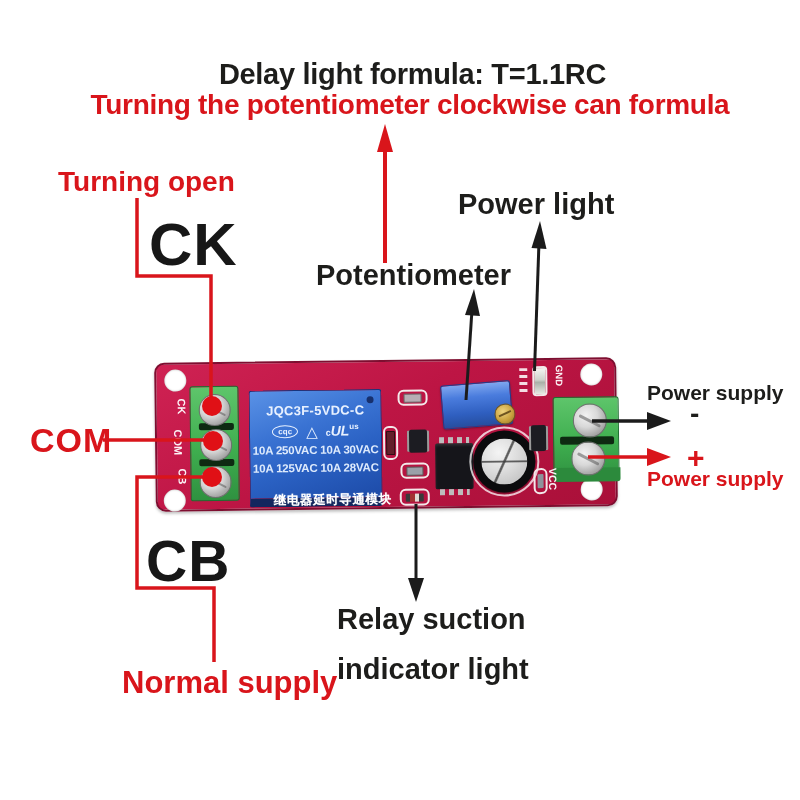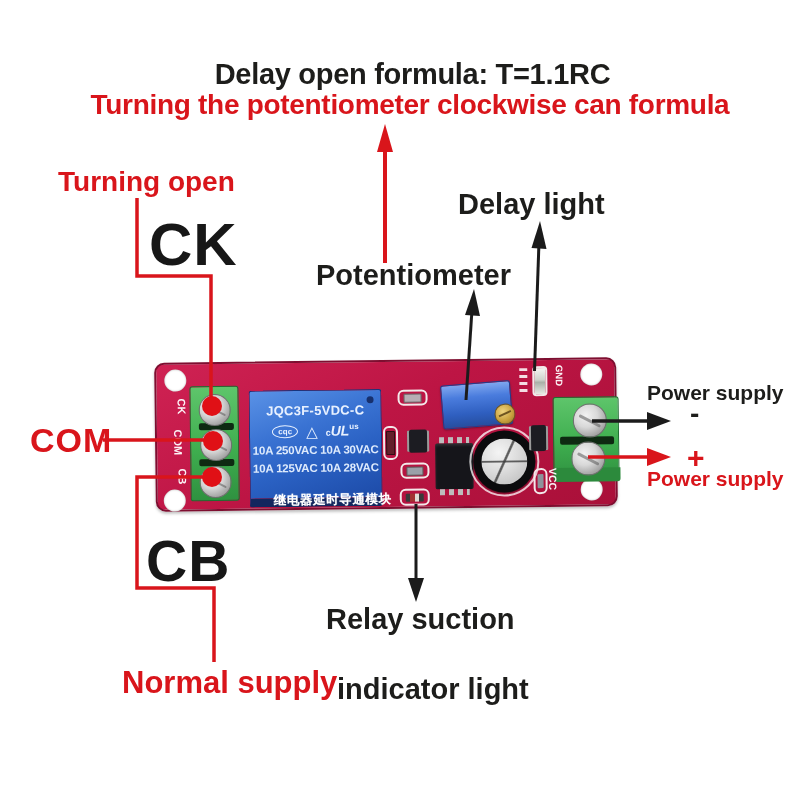--- a/index.html
+++ b/index.html
@@ -11,22 +11,22 @@
   
   .t-formula{left:140px;top:58px;width:545px;text-align:center;font-size:29px;font-weight:700;color:#1d1d1b;letter-spacing:-0.3px;}
   .t-hint{left:60px;top:89px;width:700px;text-align:center;font-size:28px;font-weight:700;color:#d9151b;letter-spacing:-0.3px;}
   .t-normally-open{left:58px;top:166px;font-size:28px;font-weight:700;color:#d9151b;}
   .t-ck{left:149px;top:210px;font-size:60px;font-weight:700;color:#171717;letter-spacing:1px;}
   .t-com{left:30px;top:421px;font-size:34px;font-weight:700;color:#d9151b;letter-spacing:1px;}
   .t-cb{left:146px;top:528px;font-size:57px;font-weight:700;color:#171717;letter-spacing:1px;}
   .t-normal-close{left:122px;top:665px;font-size:31px;font-weight:700;color:#d9151b;}
   .t-power-light{left:458px;top:188px;font-size:29px;font-weight:700;color:#1d1d1b;}
   .t-potentiometer{left:316px;top:259px;font-size:29px;font-weight:700;color:#1d1d1b;}
-  .t-suction1{left:326px;top:603px;font-size:29px;font-weight:700;color:#1d1d1b;}
-  .t-suction2{left:337px;top:653px;font-size:29px;font-weight:700;color:#1d1d1b;margin-top:20px;}
+  .t-suction1{left:337px;top:603px;font-size:29px;font-weight:700;color:#1d1d1b;}
+  .t-suction2{left:337px;top:653px;font-size:29px;font-weight:700;color:#1d1d1b;}
   .t-ps-neg{left:647px;top:381px;font-size:21px;font-weight:700;color:#1d1d1b;}
   .t-minus{left:690px;top:398px;font-size:28px;font-weight:700;color:#1d1d1b;}
   .t-plus{left:687px;top:441px;font-size:30px;font-weight:700;color:#d9151b;}
   .t-ps-pos{left:647px;top:467px;font-size:21px;font-weight:700;color:#d9151b;}
   
   .overlay{left:0;top:0;z-index:6;pointer-events:none;}
   
   .board{
     left:155px;top:360px;width:462px;height:149px;z-index:1;
     background:linear-gradient(150deg,#cf2253 0%,#bd1544 45%,#a91039 100%);
@@ -185,27 +185,27 @@
   <g>
     <line x1="592" y1="421" x2="650" y2="421" stroke="#1b1b1b" stroke-width="3.5"></line>
     <polygon points="671,421 647,412 647,430" fill="#1b1b1b"></polygon>
   </g>
   <g>
     <line x1="588" y1="457" x2="650" y2="457" stroke="#d9151b" stroke-width="3.5"></line>
     <polygon points="671,457 647,448 647,466" fill="#d9151b"></polygon>
   </g>
 </svg>
 
-<div class="abs t-formula">Delay open formula: T=1.1RC</div>
+<div class="abs t-formula">Delay light formula: T=1.1RC</div>
 <div class="abs t-hint">Turning the potentiometer clockwise can formula</div>
 <div class="abs t-normally-open">Turning open</div>
 <div class="abs t-ck">CK</div>
 <div class="abs t-com">COM</div>
 <div class="abs t-cb">CB</div>
 <div class="abs t-normal-close">Normal supply</div>
-<div class="abs t-power-light">Delay light</div>
+<div class="abs t-power-light">Power light</div>
 <div class="abs t-potentiometer">Potentiometer</div>
 <div class="abs t-suction1">Relay suction</div>
 <div class="abs t-suction2">indicator light</div>
 <div class="abs t-ps-neg">Power supply</div>
 <div class="abs t-minus">-</div>
 <div class="abs t-plus">+</div>
 <div class="abs t-ps-pos">Power supply</div>
 
 </body></html>

